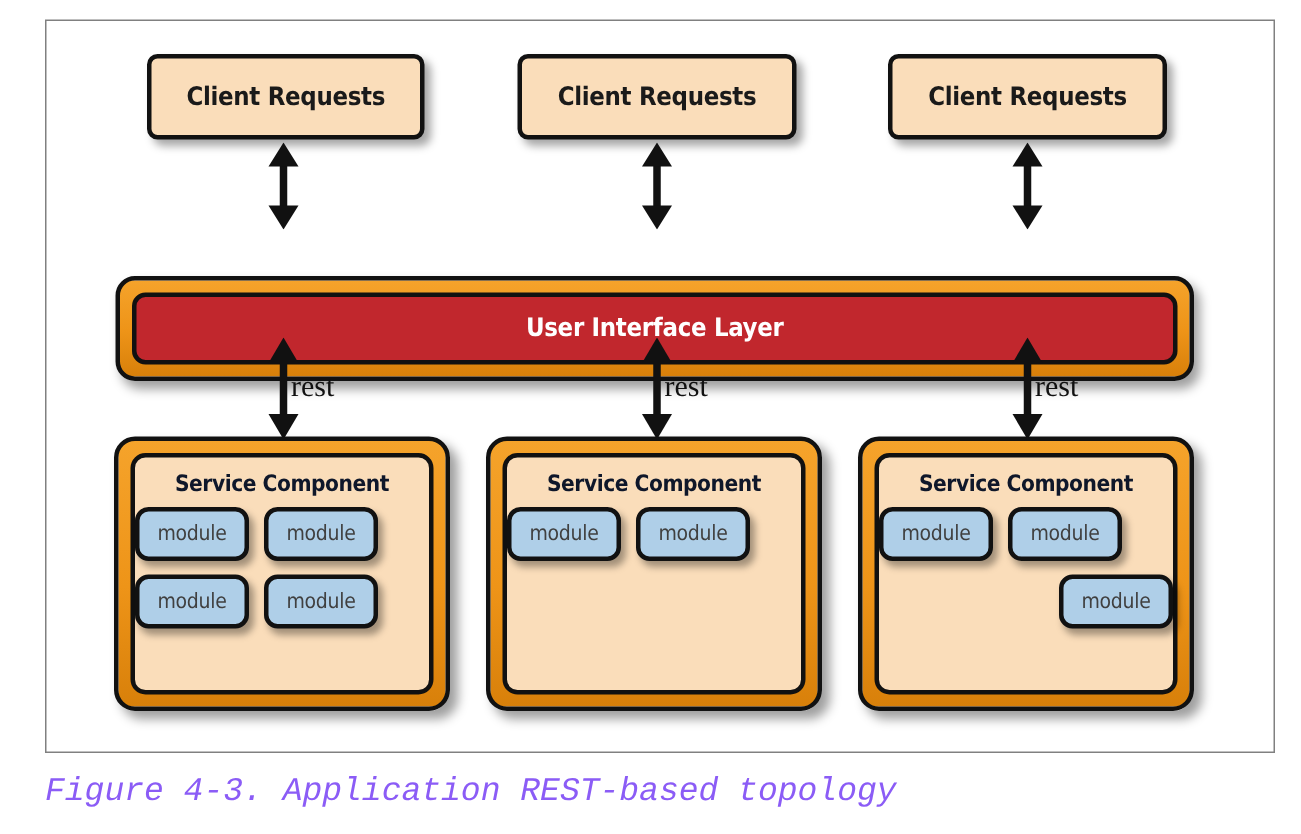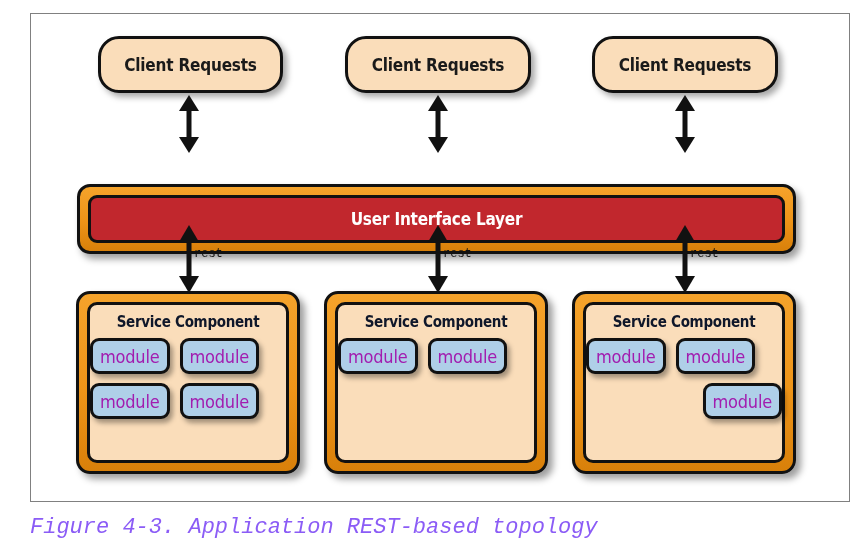--- a/index.html
+++ b/index.html
@@ -25,21 +25,21 @@
     border: 1px solid #808080;
     background: #ffffff;
     box-sizing: border-box;
   }
 
   
   .client-box {
     position: absolute;
     background: #FADDBA;
     border: 3px solid #111111;
-    border-radius: 21px;
+    border-radius: 7px;
     box-shadow: 4px 4px 6px rgba(0,0,0,0.35);
     box-sizing: border-box;
     display: flex;
     align-items: center;
     justify-content: center;
   }
   .client-label {
     font-family: "DejaVu Sans Condensed", "Liberation Sans", sans-serif;
     font-size: 17px;
     font-weight: 600;
@@ -128,36 +128,36 @@
     box-shadow: 3px 4px 5px rgba(0,0,0,0.35);
     box-sizing: border-box;
     height: 36px;
     min-width: 76px;
     display: flex;
     align-items: center;
     justify-content: center;
   }
   .module-label {
     font-family: "DejaVu Sans Condensed", "Liberation Sans", sans-serif;
-    font-size: 18px;
+    font-size: 14px;
     font-weight: 500;
-    color: #a21caf;
+    color: #404040;
     letter-spacing: -0.2px;
     white-space: nowrap;
     padding: 0 7px;
   }
 
   
   .arrow {
     position: absolute;
   }
   .rest-label {
     position: absolute;
-    font-family: Liberation Mono, monospace;
-    font-size: 12px;
+    font-family: Liberation Serif, serif;
+    font-size: 20px;
     font-weight: 500;
     color: #111111;
     white-space: nowrap;
   }
 
   
   #caption {
     position: absolute;
     left: 30px;
     top: 515px;

